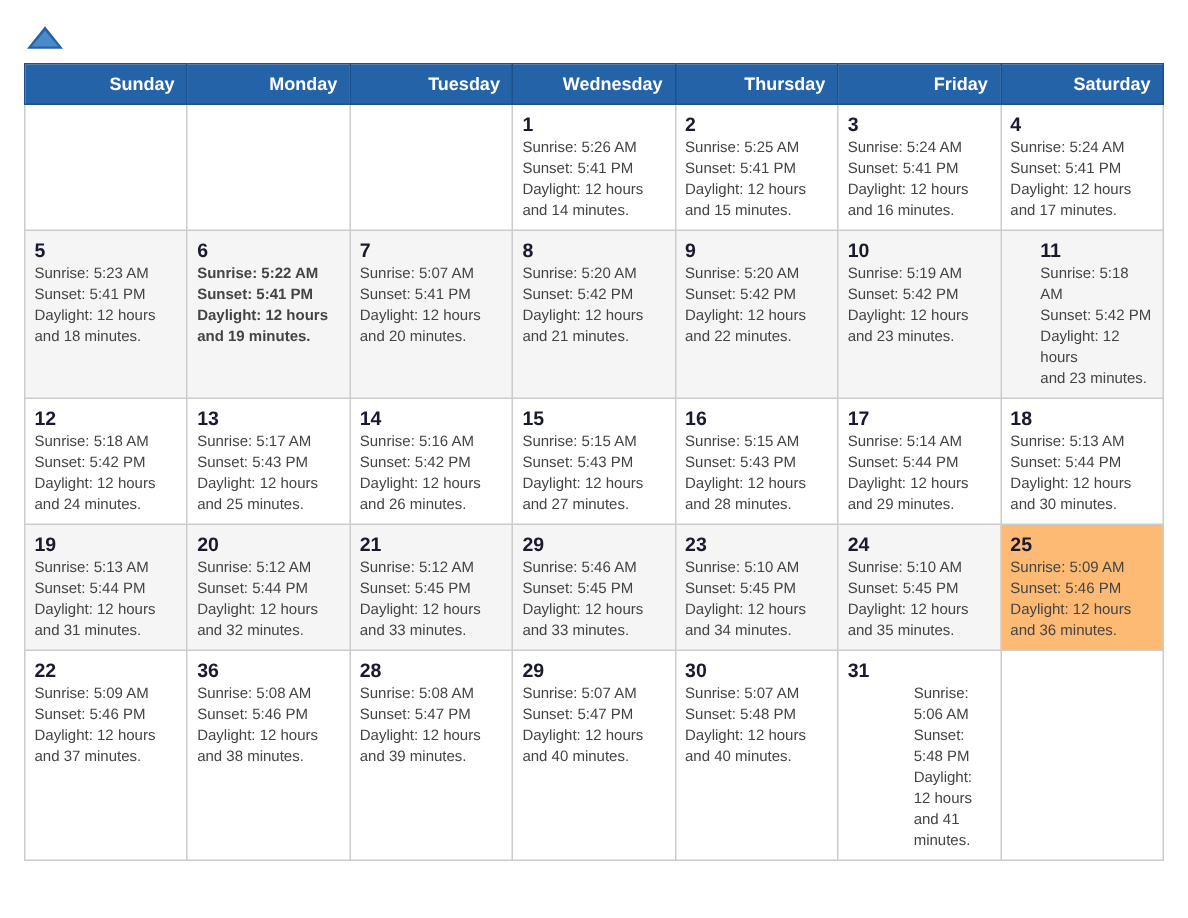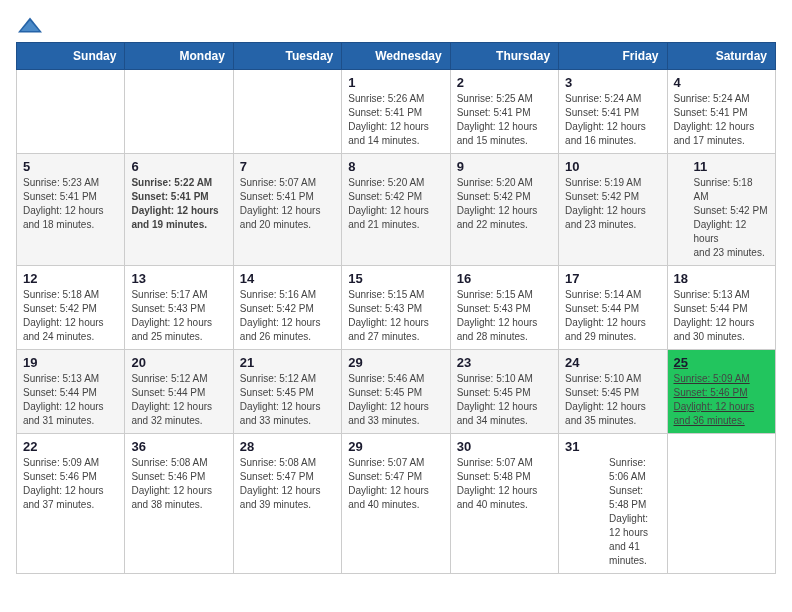--- a/index.html
+++ b/index.html
@@ -287,21 +287,21 @@
 Daylight: 12 hours
 and 34 minutes.</div>
         </td>
         <td style="background: rgb(245, 245, 245);">
           <div class="day-num">24</div>
           <div class="day-info" style="white-space: pre-line;">Sunrise: 5:10 AM
 Sunset: 5:45 PM
 Daylight: 12 hours
 and 35 minutes.</div>
         </td>
-        <td style="background: #22c55e; text-decoration: underline;">
+        <td style="background: #fdba74;">
           <div class="day-num">25</div>
           <div class="day-info" style="white-space: pre-line;">Sunrise: 5:09 AM
 Sunset: 5:46 PM
 Daylight: 12 hours
 and 36 minutes.</div>
         </td>
       </tr>
       <tr>
         <td>
           <div class="day-num">22</div>

